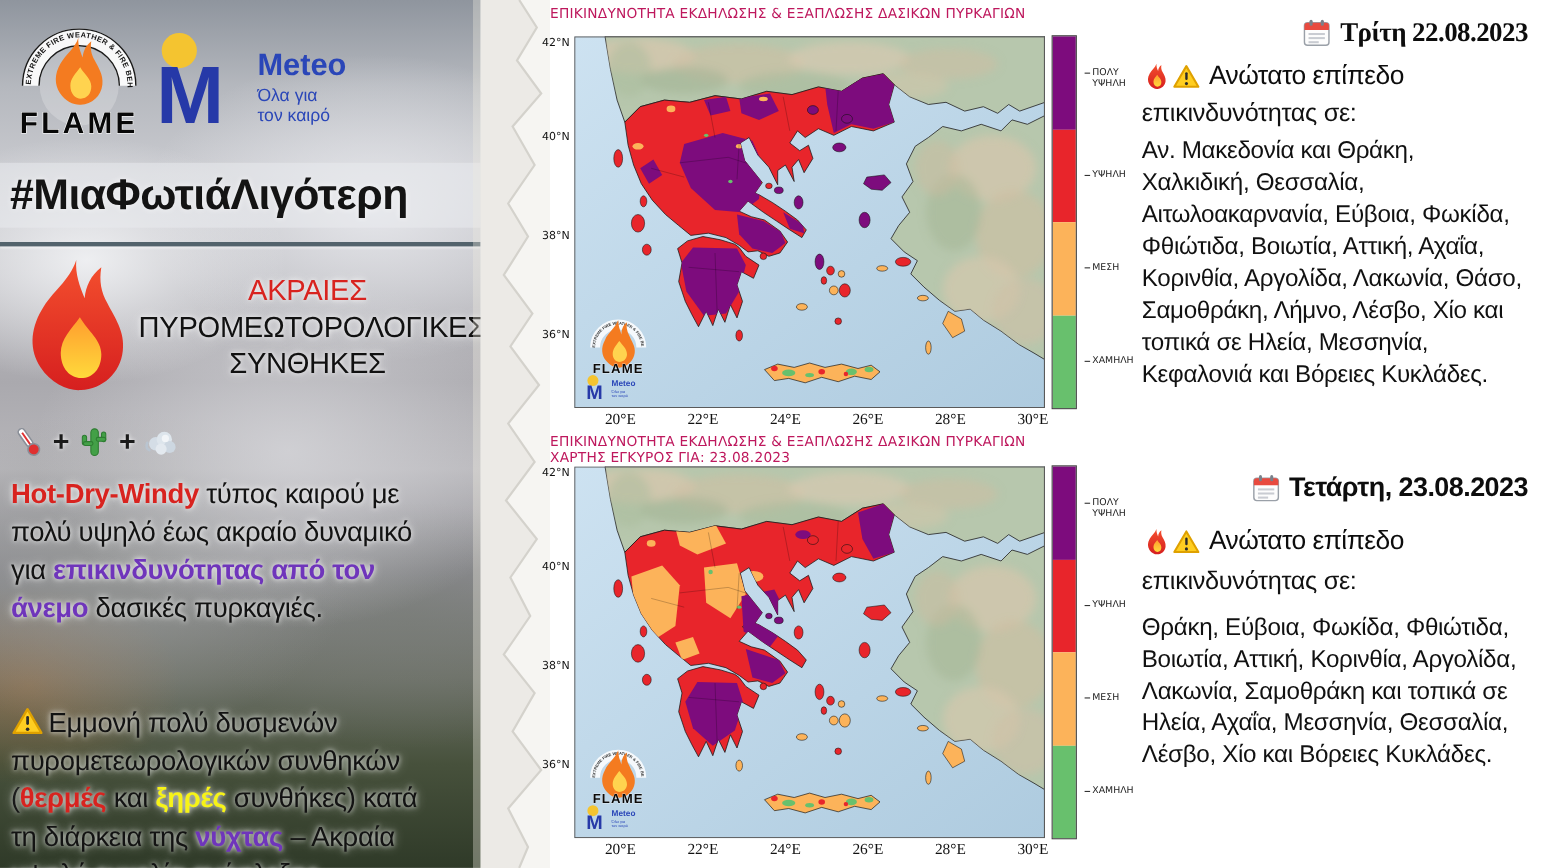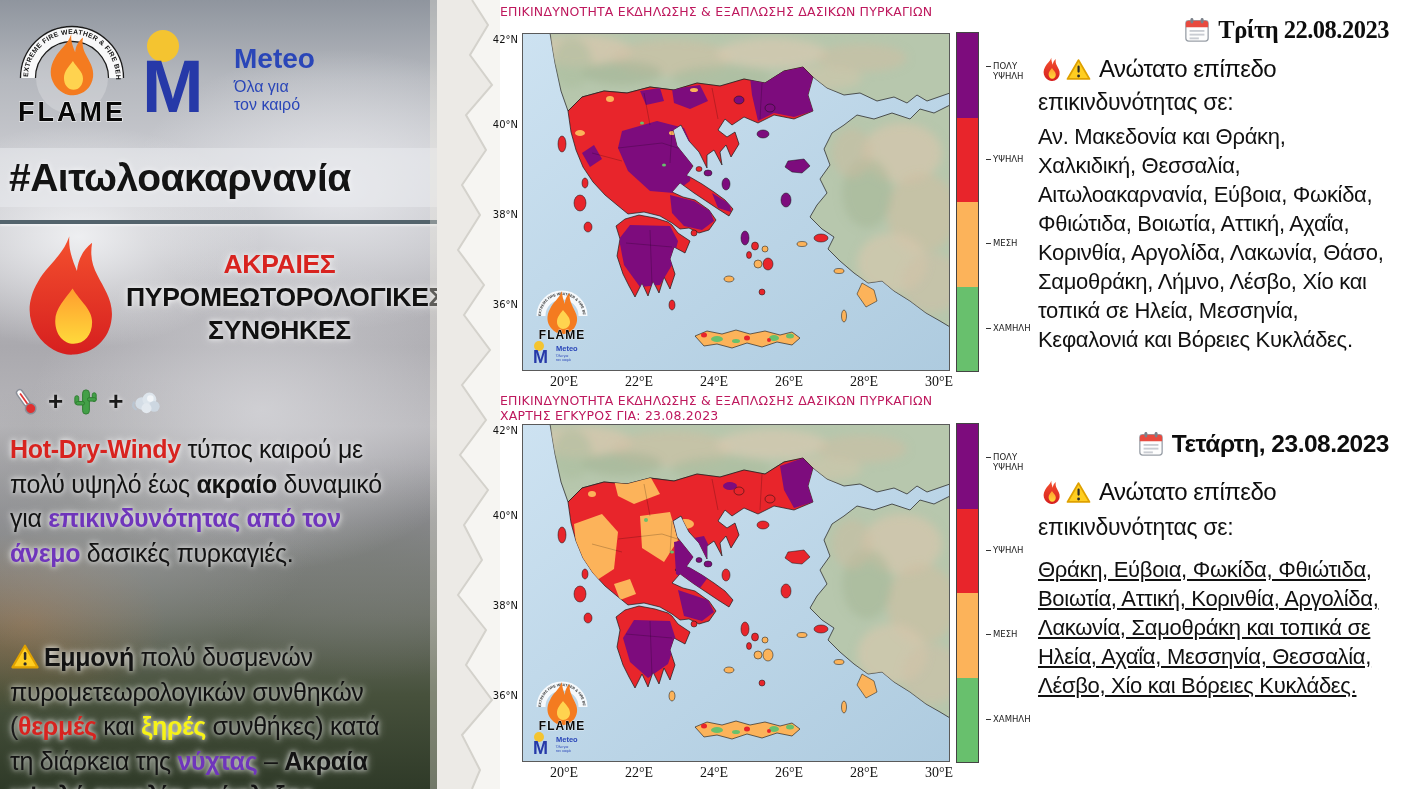--- a/index.html
+++ b/index.html
@@ -19,31 +19,31 @@
   }
   .flame-badge{position:absolute;left:14px;top:14px;width:116px;height:120px;}
   .meteo-logo{position:absolute;left:136px;top:26px;width:240px;height:96px;}
   .hashtag-band{position:absolute;left:0;top:148px;width:437px;height:59px;
     background:rgba(234,235,239,.55);display:flex;align-items:center;}
   .hashtag{font-size:39px;font-weight:800;color:#141414;padding-left:9px;letter-spacing:-0.5px;white-space:nowrap;
     text-shadow:0 0 6px rgba(255,255,255,.7);}
   .divider{position:absolute;left:0;top:220px;width:437px;height:4px;background:#53636c;box-shadow:0 2px 2px rgba(255,255,255,.45);}
   .big-flame{position:absolute;left:10px;top:232px;width:110px;height:128px;}
   .titles{position:absolute;left:126px;right:4px;top:248px;text-align:center;line-height:33px;
-    font-size:26.5px;font-weight:700;letter-spacing:-0.3px;
+    font-size:26.5px;font-weight:400;letter-spacing:-0.3px;
     text-shadow:0 0 5px rgba(255,255,255,.85),0 0 12px rgba(255,255,255,.5);}
   .titles .t-red{color:var(--red);}
   .triad{position:absolute;left:10px;top:386px;display:flex;align-items:center;gap:7px;}
   .triad .ic{width:31px;height:31px;}
   .triad .plus{font-size:26px;font-weight:800;color:#1a1a1a;text-shadow:0 0 4px rgba(255,255,255,.8);}
   .para{position:absolute;left:10px;right:28px;margin:0;font-size:25px;line-height:34.5px;color:#131313;
     text-shadow:0 0 5px rgba(255,255,255,.85),0 0 10px rgba(255,255,255,.55);letter-spacing:-0.3px;}
   .para1{top:432px;}
   .para2{top:608px;margin-top:32px;}
-  .b{font-weight:700;}
+  .b{font-weight:400;}
   .c-red{color:var(--red);font-weight:800;}
   .c-purple{color:var(--purple);font-weight:800;}
   .c-yellow{color:var(--yellow);font-weight:800;}
   .warn-inline{width:30px;height:27px;vertical-align:-4px;margin-right:4px;}
 
   
   .torn{position:absolute;left:430px;top:0;width:80px;height:789px;}
 
   
   .map-title{position:absolute;left:500px;font-size:12.5px;line-height:15px;color:#be185d;letter-spacing:0.2px;
@@ -149,21 +149,21 @@
 
     <svg class="meteo-logo" viewBox="0 0 240 96">
       <circle cx="27" cy="20" r="16" fill="#f4c430"></circle>
       <text x="6" y="86" font-size="74" font-weight="800" fill="#2639a8">M</text>
       <text x="98" y="42" font-size="28" font-weight="600" fill="#2a46b8">Meteo</text>
       <text x="98" y="66" font-size="16" fill="#2a46b8">Όλα για</text>
       <text x="98" y="84" font-size="16" fill="#2a46b8">τον καιρό</text>
     </svg>
 
     <div class="hashtag-band">
-      <div class="hashtag">#Αιτωλοακαρνανία</div>
+      <div class="hashtag">#ΜιαΦωτιάΛιγότερη</div>
     </div>
     <div class="divider"></div>
 
     <svg class="big-flame">
         <use href="#flame-sym"></use>
       </svg>
 
     <div class="titles">
       <div class="t-red">ΑΚΡΑΙΕΣ</div>
       <div>ΠΥΡΟΜΕΩΤΟΡΟΛΟΓΙΚΕΣ</div>
@@ -527,15 +527,15 @@
     <div class="headline" style="top:478px;">
       <svg class="ic">
           <use href="#flame-sym"></use>
         </svg>
       <svg class="ic">
           <use href="#warn-sym"></use>
         </svg>
       <span class="htext">Ανώτατο επίπεδο</span>
     </div>
     <div class="subline" style="top:514px;">επικινδυνότητας σε:</div>
-    <div class="regions" style="top:555px;text-decoration:underline;">Θράκη, Εύβοια, Φωκίδα, Φθιώτιδα, Βοιωτία, Αττική, Κορινθία, Αργολίδα, Λακωνία, Σαμοθράκη και τοπικά σε Ηλεία, Αχαΐα, Μεσσηνία, Θεσσαλία, Λέσβο, Χίο και Βόρειες Κυκλάδες.</div>
+    <div class="regions" style="top:555px;">Θράκη, Εύβοια, Φωκίδα, Φθιώτιδα, Βοιωτία, Αττική, Κορινθία, Αργολίδα, Λακωνία, Σαμοθράκη και τοπικά σε Ηλεία, Αχαΐα, Μεσσηνία, Θεσσαλία, Λέσβο, Χίο και Βόρειες Κυκλάδες.</div>
   </div>
 </div>
 
 </body></html>

